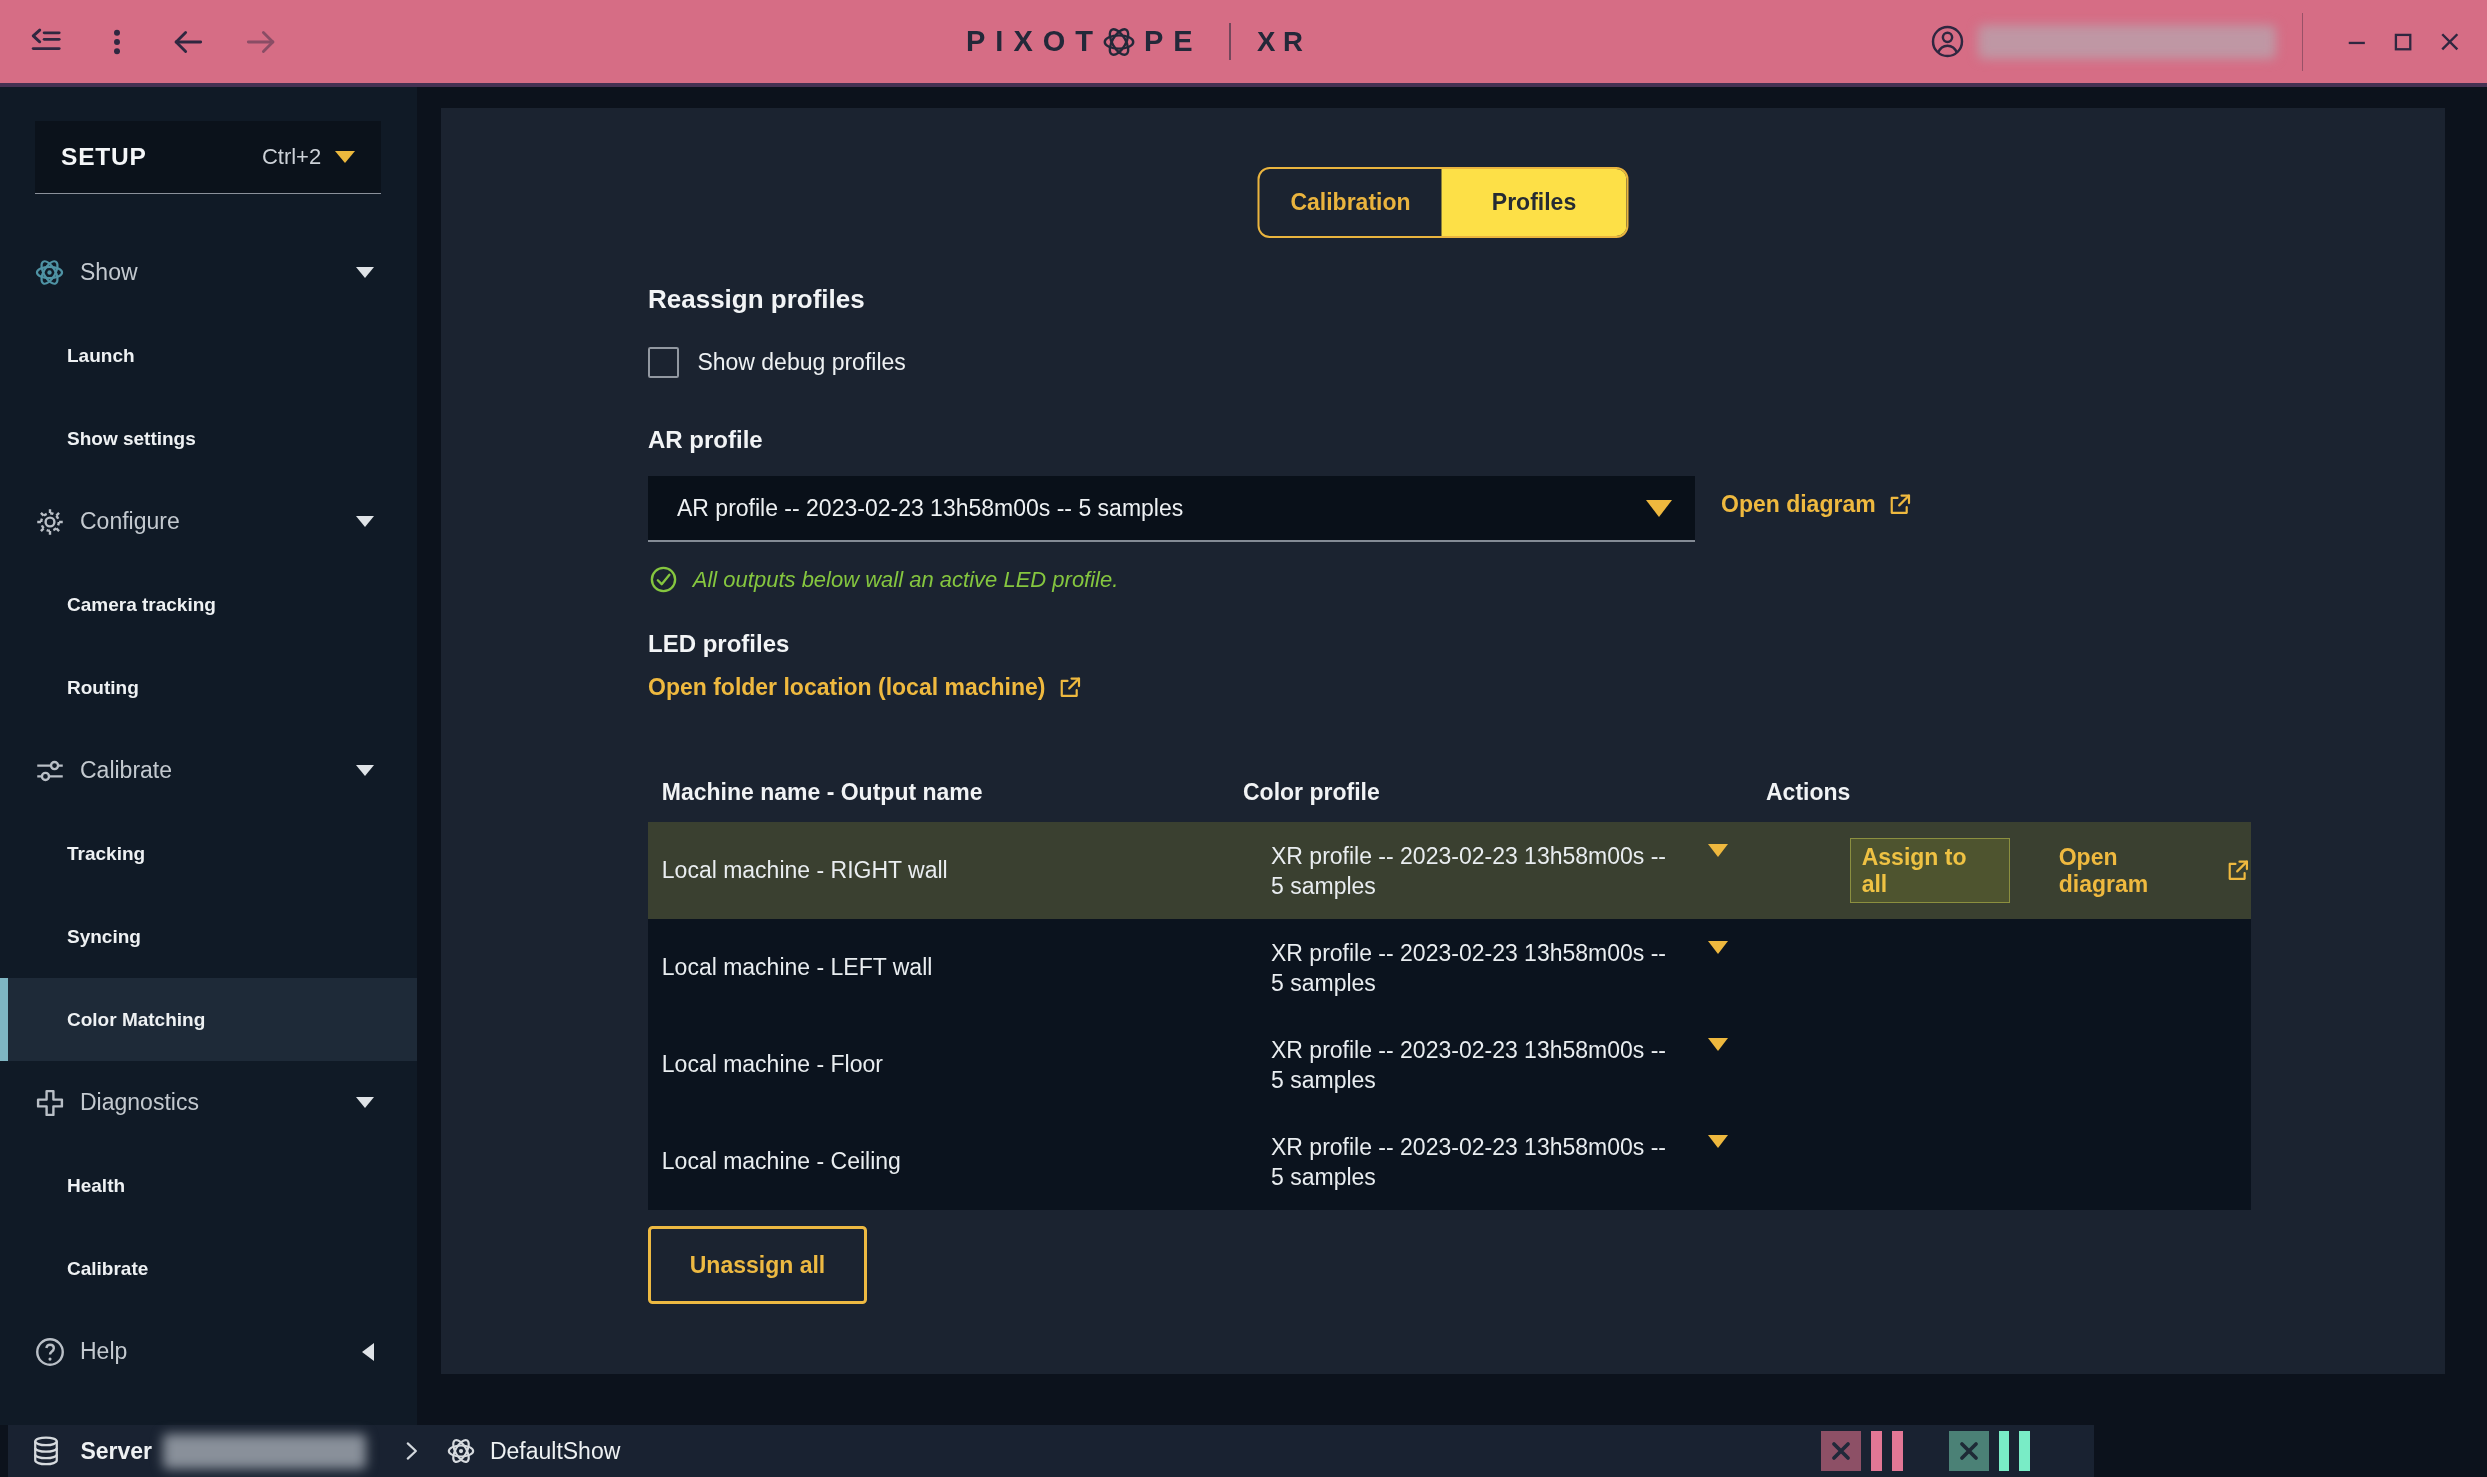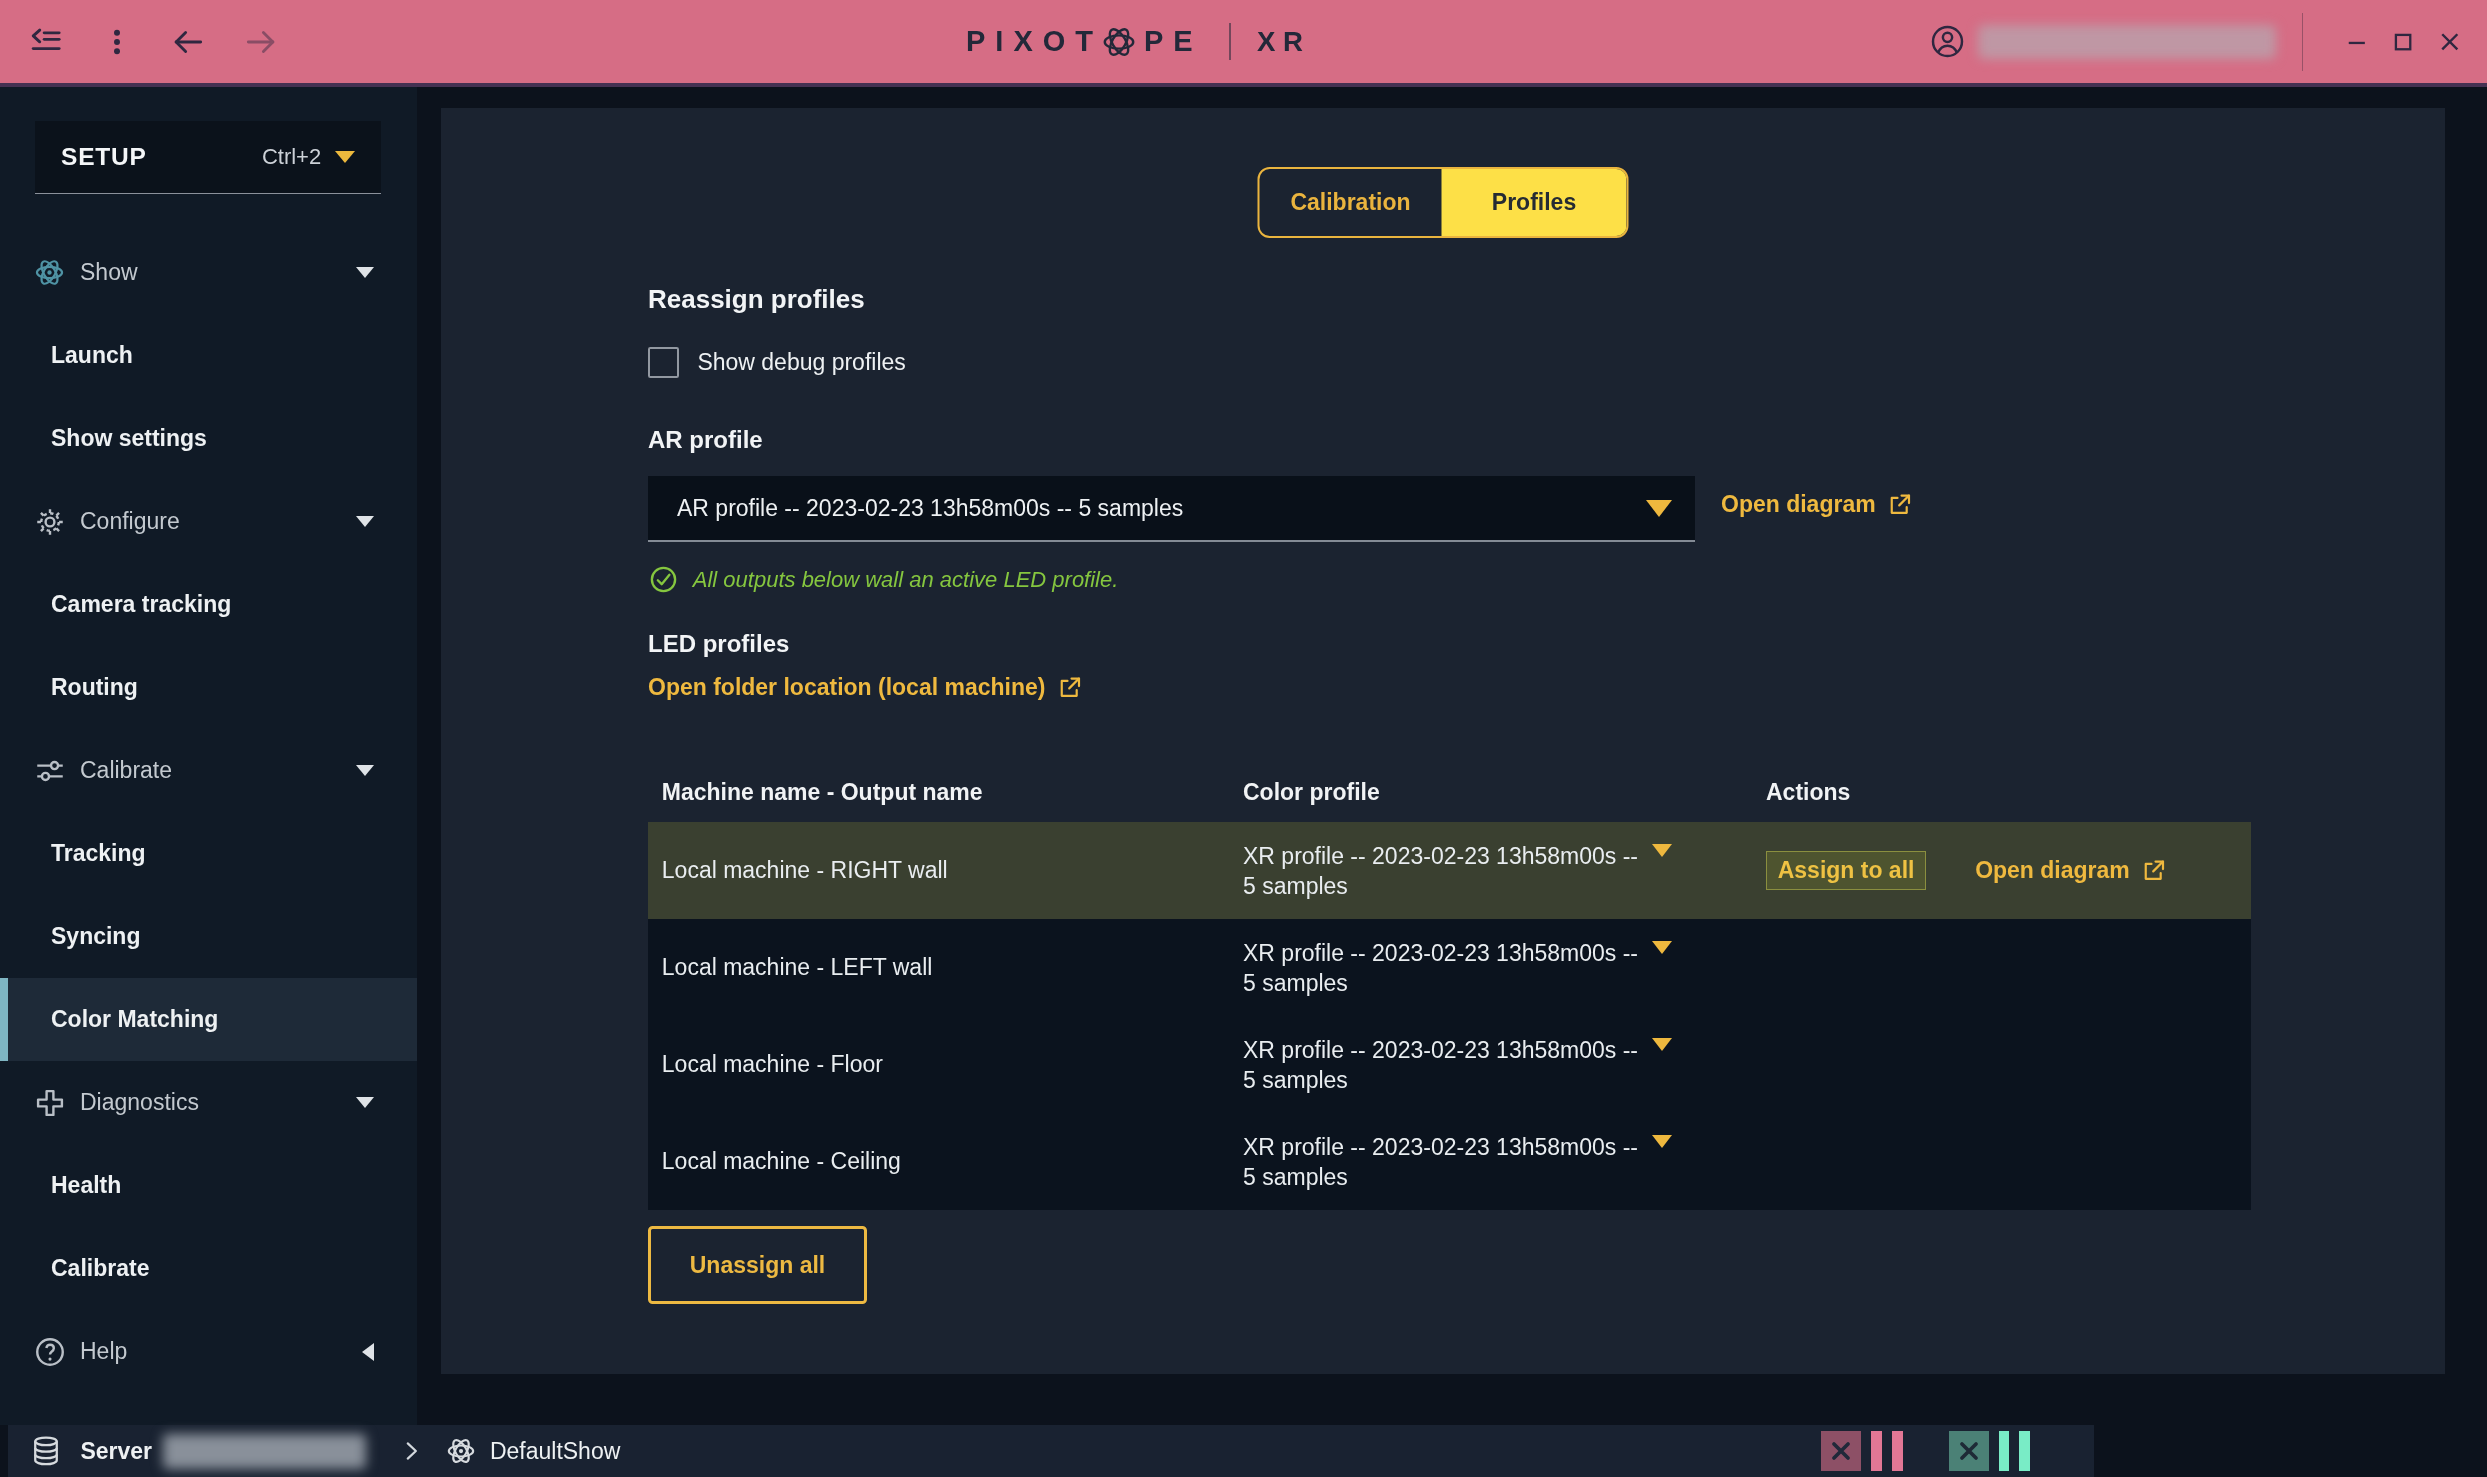--- a/index.html
+++ b/index.html
@@ -24,21 +24,21 @@
   .sidebar{position:absolute;left:0;top:87px;width:417px;height:1338px;background:#101a26;}
   .setup-box{position:absolute;left:35px;top:34px;width:346px;height:73px;background:#0b121b;border-bottom:1.5px solid #8b919b;
              display:flex;align-items:center;justify-content:space-between;padding:0 26px;box-sizing:border-box;}
   .setup-lbl{font-weight:700;font-size:24.5px;color:#f4f6f8;letter-spacing:0.8px;}
   .setup-right{display:flex;align-items:center;gap:13.8px;color:#ccd1d7;font-size:22px;}
   .menu{position:absolute;left:0;top:144px;width:417px;}
   .menu-row{position:relative;height:83px;display:flex;align-items:center;}
   .mi{position:absolute;left:31px;width:37px;display:flex;justify-content:center;color:#b9bfc6;}
   .mi.teal{color:#4f93a4;}
   .lbl-section{margin-left:80px;color:#c3c9cf;font-size:23px;}
-  .lbl-sub{margin-left:51px;color:#eef1f3;font-size:23px;font-weight:700;}
+  .lbl-sub{margin-left:67px;color:#eef1f3;font-size:19px;font-weight:700;}
   .menu-caret{position:absolute;right:43px;}
   .menu-row.selected{background:#1e2a38;}
   .selbar{position:absolute;left:0;top:0;bottom:0;width:7.7px;background:#7fb6c3;}
 
   
   .cdown-w{width:0;height:0;border-left:9.2px solid transparent;border-right:9.2px solid transparent;border-top:11.5px solid #dfe3e7;}
   .cleft-w{width:0;height:0;border-top:9.2px solid transparent;border-bottom:9.2px solid transparent;border-right:12.2px solid #dfe3e7;}
   .cdown-y{width:0;height:0;border-left:10px solid transparent;border-right:10px solid transparent;border-top:12.2px solid #ecb83d;}
   .cdown-y-lg{width:0;height:0;border-left:13px solid transparent;border-right:13px solid transparent;border-top:17px solid #eeb83e;}
   .cdown-y-md{width:0;height:0;border-left:10px solid transparent;border-right:10px solid transparent;border-top:13px solid #eeb83e;}
@@ -59,21 +59,21 @@
   .link{display:inline-flex;align-items:center;gap:10.7px;color:#efb93f;font-weight:700;font-size:23px;}
   .lnk-top{position:absolute;left:1280px;top:383px;}
   .status{position:absolute;left:207px;top:456px;display:flex;align-items:center;gap:13.8px;color:#85c63f;}
   .status-txt{font-style:italic;font-size:22px;}
   .lnk-folder{position:absolute;left:207px;top:566px;}
 
   .thead{position:absolute;left:207px;top:654px;width:1603px;height:60px;display:grid;grid-template-columns:595px 409px 114px auto;
          align-items:center;font-weight:700;font-size:23px;color:#f1f3f5;}
   .thead .c1{padding-left:13.8px;}
   .tbody{position:absolute;left:207px;top:714px;width:1603px;background:#0b131e;}
-  .trow{height:97px;display:grid;grid-template-columns:595px 409px 114px auto;align-items:center;font-size:23px;color:#e9edf0;}
+  .trow{height:97px;display:grid;grid-template-columns:595px 409px 114px auto;align-items:center;font-size:23px;color:#e9edf0;gap:28px;}
   .trow .machine{padding-left:13.8px;}
   .trow .profile{line-height:30px;}
   .trow.highlight{background:#3a4030;}
   .acts{display:flex;align-items:center;gap:49px;}
   .chip{display:inline-block;padding:4.6px 10.7px;background:#4e542f;border:1.5px solid #8b8f3f;color:#efc243;font-weight:700;font-size:23px;}
   .btn-unassign{position:absolute;left:207px;top:1118px;width:219px;height:78px;border:3.1px solid #edb942;border-radius:4.6px;
                 display:flex;align-items:center;justify-content:center;color:#edb942;font-weight:700;font-size:23px;background:transparent;box-sizing:border-box;}
 
   
   .bottombar{position:absolute;left:8px;top:1425px;width:2086px;height:52px;background:#192231;display:flex;align-items:center;padding:0 0 0 21.4px;box-sizing:border-box;justify-content:space-between;}

